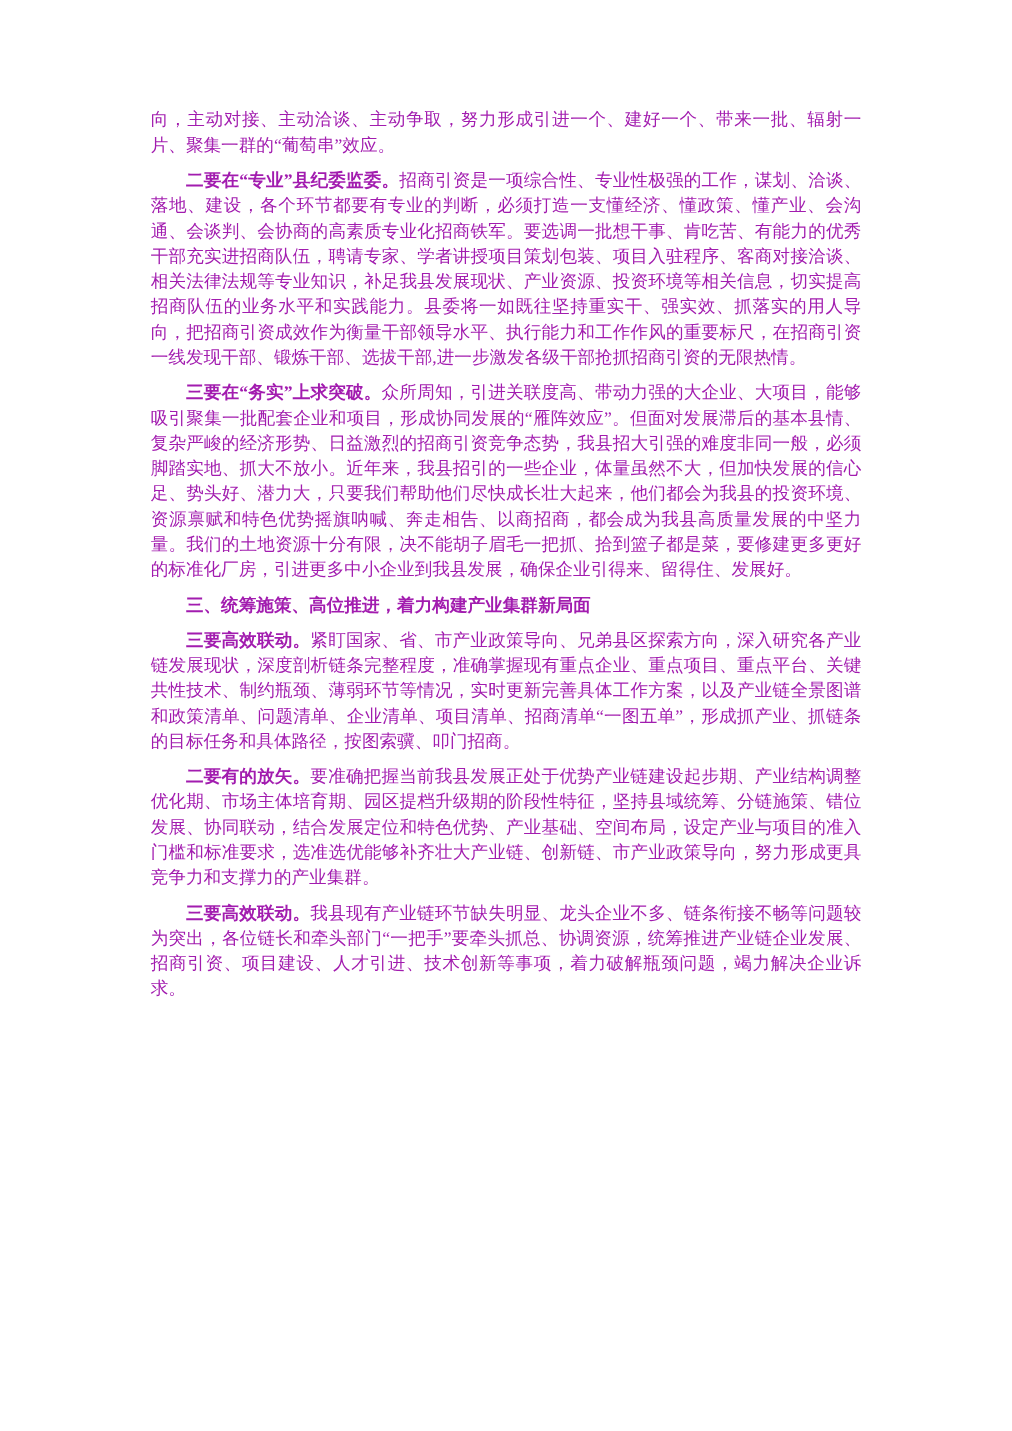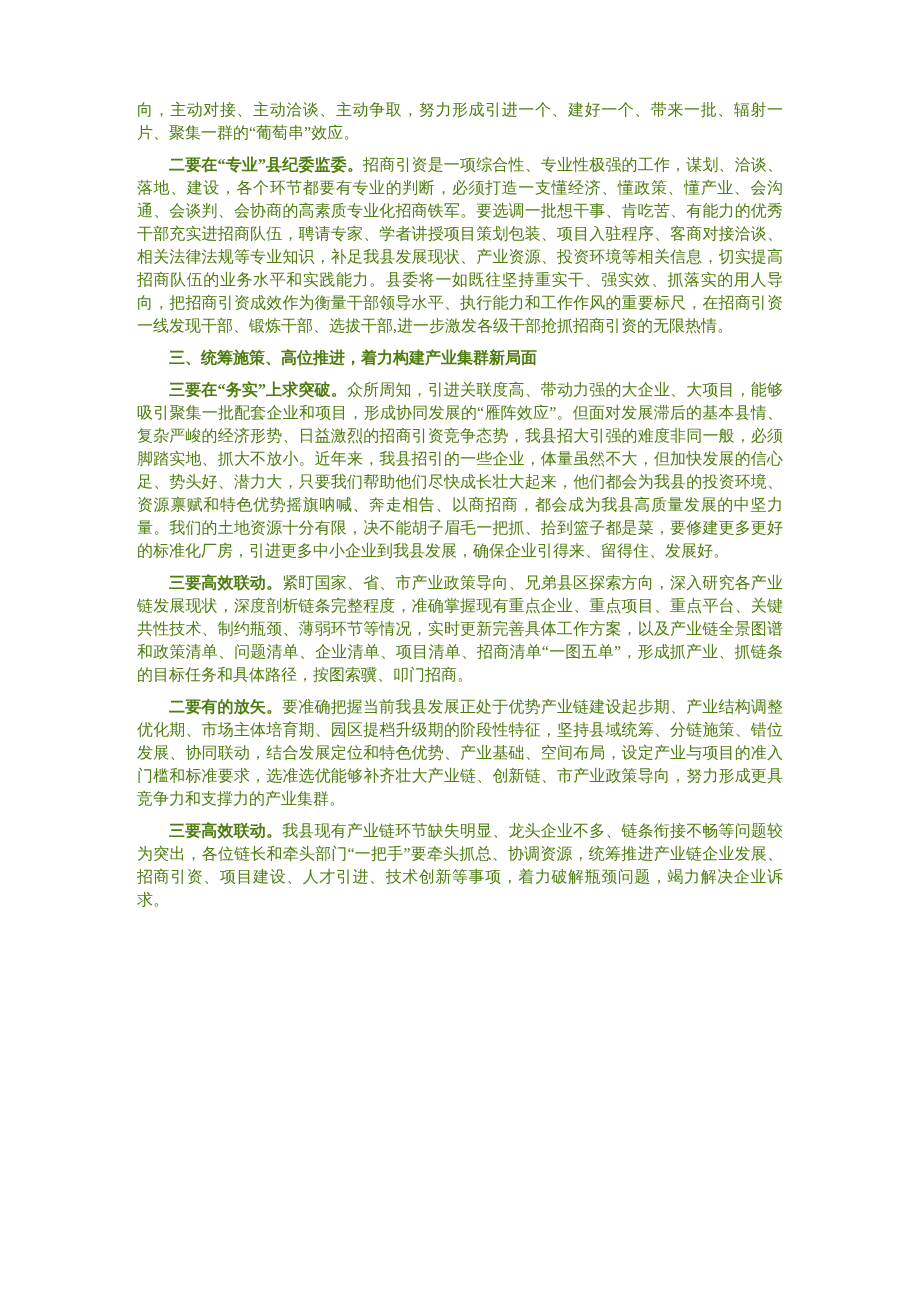--- a/index.html
+++ b/index.html
@@ -6,21 +6,21 @@
   html, body { background: #ffffff; }
   body {
     width: 920px;
     height: 1301px;
     font-family: "Liberation Serif", "DejaVu Serif", serif;
   }
   .page {
     width: 920px;
     height: 1301px;
     background: #ffffff;
-    color: #4d7c0f;
+    color: #a21caf;
     padding: 98px 137px 0 137px;
     font-size: 16px;
     line-height: 23px;
     overflow: hidden;
   }
   .para {
     text-align: justify;
     text-indent: 2em;
     margin-bottom: 9px;
   }
@@ -36,23 +36,23 @@
 </style>
 </head>
 <body>
 
 <div class="page">
 
   <p class="para cont"><span>向，主动对接、主动洽谈、主动争取，努力形成引进一个、建好一个、带来一批、辐射一片、聚集一群的“葡萄串”效应。</span></p>
 
   <p class="para"><strong class="lead">二要在“专业”县纪委监委。</strong><span>招商引资是一项综合性、专业性极强的工作，谋划、洽谈、落地、建设，各个环节都要有专业的判断，必须打造一支懂经济、懂政策、懂产业、会沟通、会谈判、会协商的高素质专业化招商铁军。要选调一批想干事、肯吃苦、有能力的优秀干部充实进招商队伍，聘请专家、学者讲授项目策划包装、项目入驻程序、客商对接洽谈、相关法律法规等专业知识，补足我县发展现状、产业资源、投资环境等相关信息，切实提高招商队伍的业务水平和实践能力。县委将一如既往坚持重实干、强实效、抓落实的用人导向，把招商引资成效作为衡量干部领导水平、执行能力和工作作风的重要标尺，在招商引资一线发现干部、锻炼干部、选拔干部,进一步激发各级干部抢抓招商引资的无限热情。</span></p>
 
+  <p class="para"><strong class="lead">三要在“务实”上求突破。</strong><span>众所周知，引进关联度高、带动力强的大企业、大项目，能够吸引聚集一批配套企业和项目，形成协同发展的“雁阵效应”。但面对发展滞后的基本县情、复杂严峻的经济形势、日益激烈的招商引资竞争态势，我县招大引强的难度非同一般，必须脚踏实地、抓大不放小。近年来，我县招引的一些企业，体量虽然不大，但加快发展的信心足、势头好、潜力大，只要我们帮助他们尽快成长壮大起来，他们都会为我县的投资环境、资源禀赋和特色优势摇旗呐喊、奔走相告、以商招商，都会成为我县高质量发展的中坚力量。我们的土地资源十分有限，决不能胡子眉毛一把抓、拾到篮子都是菜，要修建更多更好的标准化厂房，引进更多中小企业到我县发展，确保企业引得来、留得住、发展好。</span></p>
+
   <p class="para heading"><span>三、统筹施策、高位推进，着力构建产业集群新局面</span></p>
-
-  <p class="para"><strong class="lead">三要在“务实”上求突破。</strong><span>众所周知，引进关联度高、带动力强的大企业、大项目，能够吸引聚集一批配套企业和项目，形成协同发展的“雁阵效应”。但面对发展滞后的基本县情、复杂严峻的经济形势、日益激烈的招商引资竞争态势，我县招大引强的难度非同一般，必须脚踏实地、抓大不放小。近年来，我县招引的一些企业，体量虽然不大，但加快发展的信心足、势头好、潜力大，只要我们帮助他们尽快成长壮大起来，他们都会为我县的投资环境、资源禀赋和特色优势摇旗呐喊、奔走相告、以商招商，都会成为我县高质量发展的中坚力量。我们的土地资源十分有限，决不能胡子眉毛一把抓、拾到篮子都是菜，要修建更多更好的标准化厂房，引进更多中小企业到我县发展，确保企业引得来、留得住、发展好。</span></p>
 
 
   <p class="para"><strong class="lead">三要高效联动。</strong><span>紧盯国家、省、市产业政策导向、兄弟县区探索方向，深入研究各产业链发展现状，深度剖析链条完整程度，准确掌握现有重点企业、重点项目、重点平台、关键共性技术、制约瓶颈、薄弱环节等情况，实时更新完善具体工作方案，以及产业链全景图谱和政策清单、问题清单、企业清单、项目清单、招商清单“一图五单”，形成抓产业、抓链条的目标任务和具体路径，按图索骥、叩门招商。</span></p>
 
   <p class="para"><strong class="lead">二要有的放矢。</strong><span>要准确把握当前我县发展正处于优势产业链建设起步期、产业结构调整优化期、市场主体培育期、园区提档升级期的阶段性特征，坚持县域统筹、分链施策、错位发展、协同联动，结合发展定位和特色优势、产业基础、空间布局，设定产业与项目的准入门槛和标准要求，选准选优能够补齐壮大产业链、创新链、市产业政策导向，努力形成更具竞争力和支撑力的产业集群。</span></p>
 
   <p class="para"><strong class="lead">三要高效联动。</strong><span>我县现有产业链环节缺失明显、龙头企业不多、链条衔接不畅等问题较为突出，各位链长和牵头部门“一把手”要牵头抓总、协调资源，统筹推进产业链企业发展、招商引资、项目建设、人才引进、技术创新等事项，着力破解瓶颈问题，竭力解决企业诉求。</span></p>
 
 
 </div>

